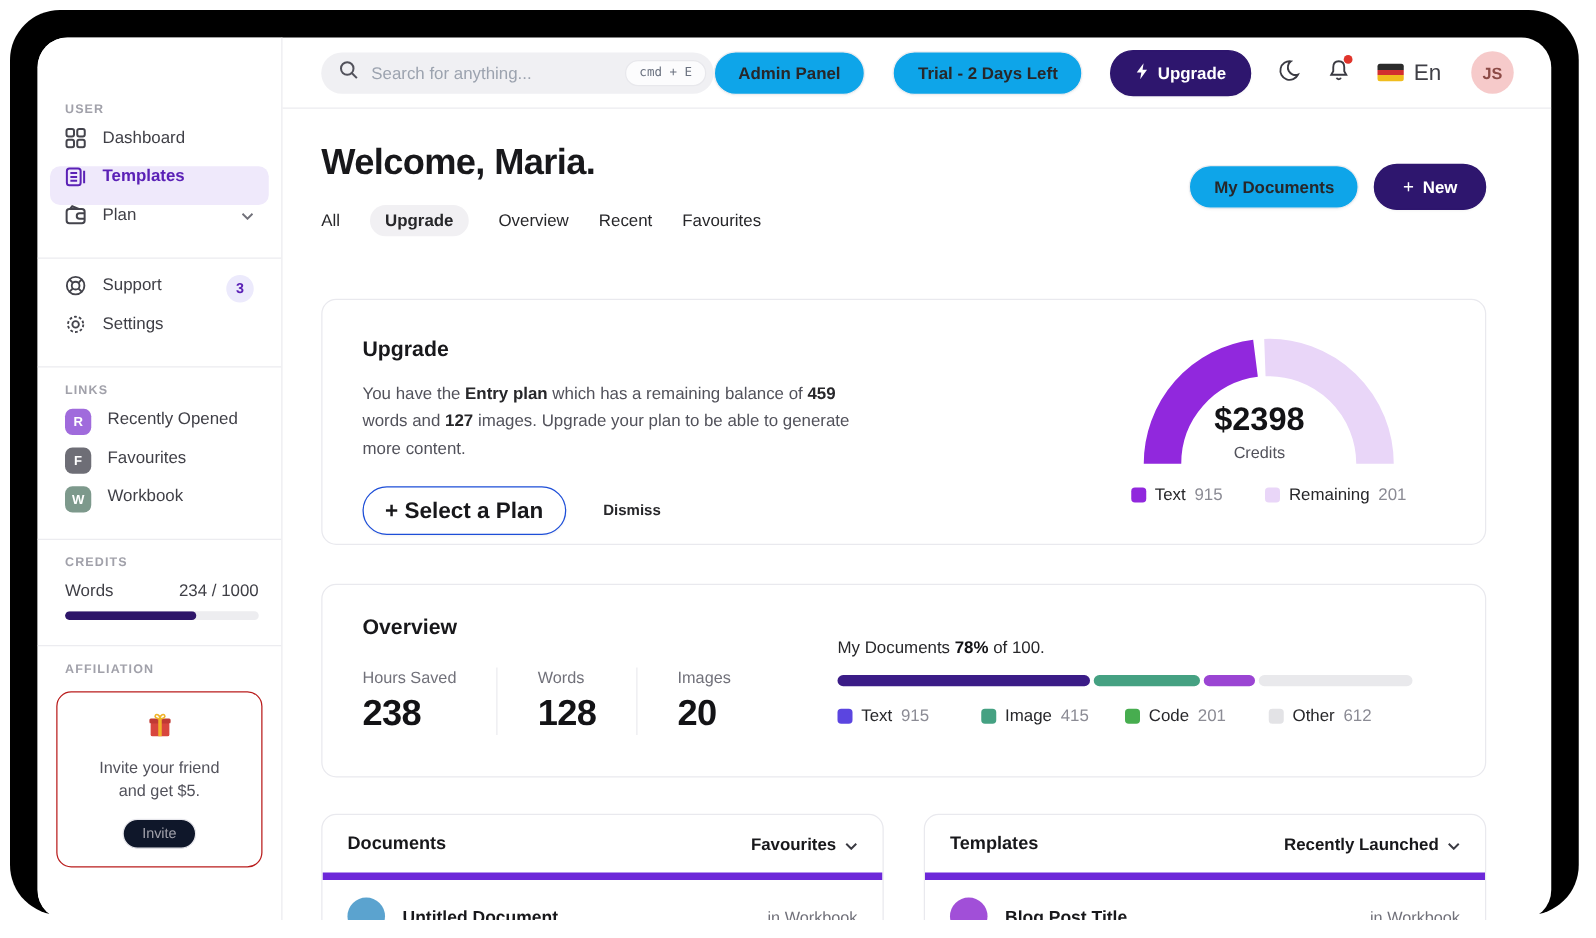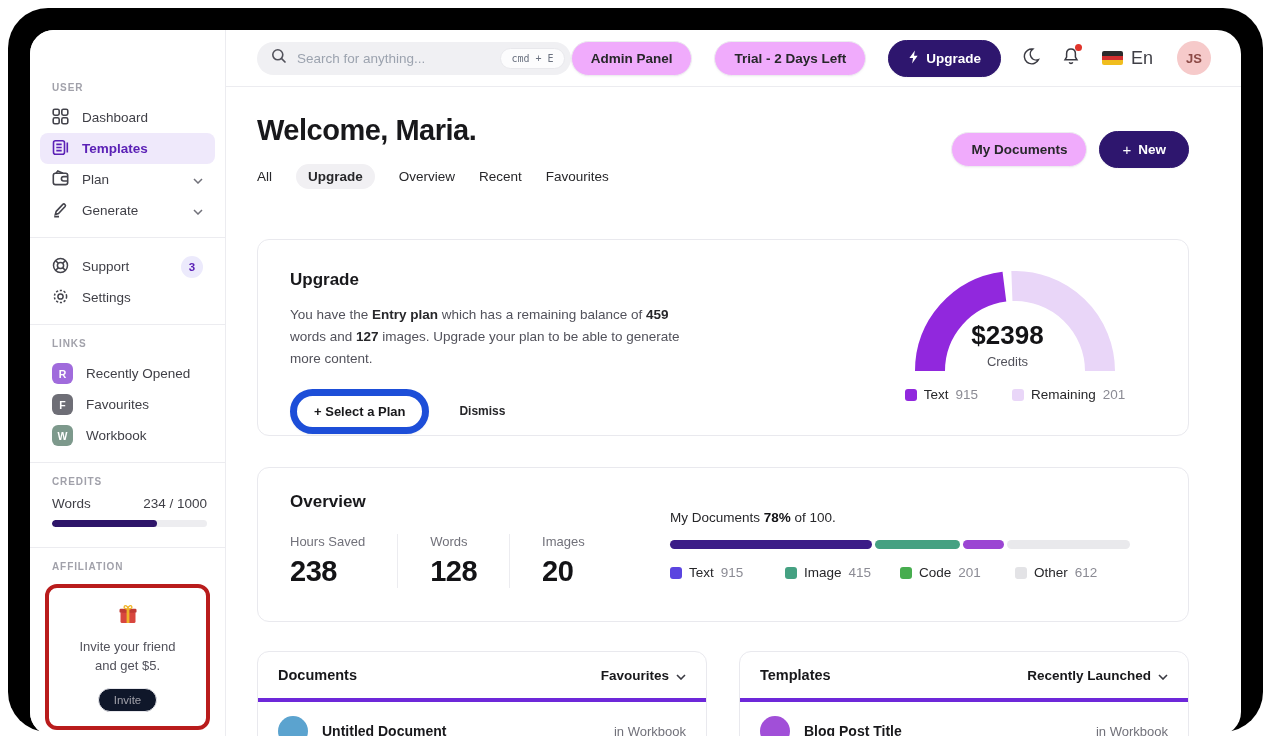--- a/index.html
+++ b/index.html
@@ -3,41 +3,41 @@
 <meta charset="utf-8">
 <style>
   * { margin:0; padding:0; box-sizing:border-box; }
   html,body { width:1277px; height:750px; background:#fff; font-family:"Liberation Sans", sans-serif; -webkit-font-smoothing:antialiased; }
   .frame { position:absolute; left:8px; top:8px; width:1255px; height:724px; background:#000; border-radius:40px; }
   .app { position:absolute; left:22px; top:22px; width:1211px; height:706px; background:#fff; border-radius:24px; overflow:hidden; }
 
   
   .sidebar { position:absolute; left:0; top:0; width:196px; height:100%; border-right:1px solid #ececf0; background:#fff; padding-top:52px; }
   .side-label { font-size:10px; font-weight:700; letter-spacing:.9px; color:#a1a1aa; margin:0 0 9px 22px; }
-  .side-item { display:flex; align-items:center; gap:13px; height:31px; margin:0 10px; padding:0 12px; border-radius:8px; font-size:13.5px; color:#3f3f46; cursor:pointer; }
+  .side-item { display:flex; align-items:flex-start; gap:13px; height:31px; margin:0 10px; padding:0 12px; border-radius:8px; font-size:13.5px; color:#3f3f46; cursor:pointer; }
   .side-item svg { flex:0 0 auto; }
   .side-item .chev { margin-left:auto; }
   .side-item.active { background:#efe9fb; color:#5b21b6; font-weight:700; }
   .side-badge { margin-left:auto; background:#eceafc; color:#5b21b6; font-size:11.5px; font-weight:600; width:22px; height:22px; border-radius:50%; display:flex; align-items:center; justify-content:center; }
   .side-divider { border-top:1px solid #ececf0; margin:11px 0 13px 0; }
   .link-badge { width:21px; height:21px; border-radius:6px; color:#fff; font-size:10.5px; font-weight:700; display:flex; align-items:center; justify-content:center; }
   .credits-row { display:flex; justify-content:space-between; align-items:center; margin:2px 18px 9px 22px; font-size:13.5px; color:#3f3f46; }
   .credits-track { margin:0 18px 0 22px; height:7px; border-radius:4px; background:#ededf0; overflow:hidden; }
   .credits-fill { height:100%; border-radius:4px; }
-  .affil-card { margin:12px 15px 0 15px; border:4px solid #b91c1c; border-radius:12px; padding:16px 10px 14px 10px; text-align:center; }
+  .affil-card { margin:12px 15px 0 15px; border:1px solid #b91c1c; border-radius:12px; padding:16px 10px 14px 10px; text-align:center; }
   .affil-text { font-size:13px; color:#52525b; line-height:1.45; margin-top:8px; }
   .invite-btn { display:inline-block; margin-top:12px; border:1px solid #e7e7ec; border-radius:999px; padding:5px 15px; font-size:11.5px; color:#a1a1aa; background:#0f172a; cursor:pointer; }
 
   
   .topbar { position:absolute; left:196px; top:0; right:0; height:57px; border-bottom:1px solid #ececf0; display:flex; align-items:center; padding:0 30px 0 31px; }
   .search-box { width:368px; height:33px; background:#f0f0f3; border-radius:17px; display:flex; align-items:center; gap:10px; padding:0 6px 0 14px; cursor:text; }
   .search-ph { font-size:13.5px; color:#9ca3af; }
   .kbd-pill { margin-left:auto; background:#fcfcfd; border:1px solid #e8e8ec; border-radius:12px; padding:4px 10px; font-family:"DejaVu Sans Mono", monospace; font-size:10px; color:#6b7280; }
   .top-right { margin-left:auto; display:flex; align-items:center; }
-  .pill-btn { background:#f0abfc; border:1px solid #ededf0; box-shadow:0 1px 2px rgba(0,0,0,.04); border-radius:999px; padding:9px 19px; font-size:13.5px; font-weight:600; color:#27272a; white-space:nowrap; cursor:pointer; }
+  .pill-btn { background:#0ea5e9; border:1px solid #ededf0; box-shadow:0 1px 2px rgba(0,0,0,.04); border-radius:999px; padding:9px 19px; font-size:13.5px; font-weight:600; color:#27272a; white-space:nowrap; cursor:pointer; }
   .pill-dark { background:#2e166e; border-color:#2e166e; color:#fff; display:flex; align-items:center; gap:7px; }
   .icon-btn { background:none; border:none; cursor:pointer; display:flex; align-items:center; position:relative; }
   .noti-dot { position:absolute; top:-3px; right:-2px; width:7px; height:7px; border-radius:50%; background:#e0342b; }
   .flag { width:21px; height:14px; border-radius:2px; background:linear-gradient(#2b2b2b 33.3%, #d22f2f 33.3% 66.6%, #f0bd1e 66.6%); }
   .lang { font-size:18px; color:#3f3f46; margin-left:8px; }
   .avatar { width:34px; height:34px; border-radius:50%; background:#f6caca; color:#8c4a46; font-size:13px; font-weight:700; display:flex; align-items:center; justify-content:center; cursor:pointer; }
 
   
   .main { position:absolute; left:196px; top:57px; right:0; bottom:0; overflow:hidden; padding:20px 52px 0 31px; }
   .breadcrumb { font-size:12.5px; color:#71717a; }
@@ -48,21 +48,21 @@
   .tab.active { background:#f1f0f3; border-radius:999px; padding:5px 12px; font-weight:700; }
 
   .card { background:#fff; border:1px solid #e9e9ee; border-radius:12px; }
 
   
   .upgrade-card { position:relative; height:197px; margin-top:50px; padding:30px 32px; }
   .card-title { font-size:17px; font-weight:700; color:#18181b; }
   .upgrade-body { margin-top:14px; width:405px; font-size:13.5px; line-height:1.62; color:#52525b; }
   .upgrade-body b { color:#27272a; }
   .upgrade-actions { margin-top:19px; display:flex; align-items:center; gap:30px; }
-  .select-plan-btn { background:#fff; border:7px solid #1d4ed8; box-shadow:0 1px 2px rgba(0,0,0,.05); border-radius:999px; padding:8px 17px; font-size:13px; font-weight:600; color:#18181b; cursor:pointer;text-align:center; }
+  .select-plan-btn { background:#fff; border:1px solid #1d4ed8; box-shadow:0 1px 2px rgba(0,0,0,.05); border-radius:999px; padding:8px 17px; font-size:18px; font-weight:600; color:#18181b; cursor:pointer;text-align:center; }
   .dismiss-btn { background:none; border:none; font-size:12px; font-weight:600; color:#27272a; cursor:pointer; }
   .gauge-wrap { position:absolute; top:26px; right:62px; width:222px; text-align:center; }
   .gauge-center { position:absolute; left:0; right:15px; top:54px; }
   .gauge-value { font-size:26px; font-weight:800; color:#131316; }
   .gauge-sub { font-size:13px; color:#52525b; margin-top:3px; }
   .legend-row { display:flex; justify-content:center; gap:34px; margin-top:9px; }
   .legend-item { display:flex; align-items:center; gap:7px; font-size:13.5px; color:#27272a; }
   .legend-item .val { color:#8b8b94; }
   .swatch { width:12px; height:12px; border-radius:3px; }
 
@@ -78,21 +78,21 @@
   .progress-label b { color:#131316; }
   .stacked-bar { display:flex; gap:3px; height:9px; margin-top:15px; }
   .seg { height:9px; border-radius:5px; }
   .seg.rest { flex:1; }
   .bar-legend { display:flex; margin-top:16px; }
   .bar-legend .legend-item { width:25%; }
 
   
   .bottom-grid { display:grid; grid-template-columns:1fr 1fr; gap:32px; margin-top:29px; }
   .list-card { height:200px; overflow:hidden; }
-  .list-head { display:flex; align-items:center; justify-content:space-between; padding:15px 20px; border-bottom:4px solid #6d28d9; }
+  .list-head { display:flex; align-items:center; justify-content:space-between; padding:15px 20px; border-bottom:6px solid #6d28d9; }
   .list-title { font-size:14.5px; font-weight:600; color:#18181b; }
   .list-filter { display:flex; align-items:center; gap:7px; font-size:13.5px; font-weight:600; color:#18181b; cursor:pointer; }
   .list-row { display:flex; align-items:center; gap:14px; padding:14px 20px; cursor:pointer; }
   .row-avatar { width:30px; height:30px; border-radius:50%; flex:0 0 auto; }
   .row-name { font-size:14px; font-weight:600; color:#18181b; }
   .row-loc { margin-left:auto; font-size:13px; color:#71717a; }
 </style>
 </head>
 <body>
 
@@ -128,30 +128,20 @@
               <rect x="1.3" y="3.2" width="14.4" height="11.4" rx="2.2"></rect>
               <path d="M15.7 6.6 H11.6 a2.2 2.2 0 0 0 0 4.4 H15.7"></path>
               <path d="M4 3.2 L5.8 1 L11 3.2"></path>
             </svg></span>
         <span>Plan</span>
         <span class="chev"><svg width="10" height="6" viewBox="0 0 10 6" fill="none" stroke="#71717a" stroke-width="1.5">
               <polyline points="1,1 5,5 9,1"></polyline>
             </svg></span>
       </div>
 
-      <div class="side-item">
-        <span><svg width="17" height="17" viewBox="0 0 17 17" fill="none" stroke="#44444c" stroke-width="1.6">
-              <path d="M4.2 10.4 L10.8 3.4 a1.6 1.6 0 0 1 2.3 2.2 L6.5 12.6 L3.3 13.6 Z"></path>
-              <line x1="2.2" y1="15.6" x2="7" y2="15.6"></line>
-            </svg></span>
-        <span>Generate</span>
-        <span class="chev"><svg width="10" height="6" viewBox="0 0 10 6" fill="none" stroke="#71717a" stroke-width="1.5">
-              <polyline points="1,1 5,5 9,1"></polyline>
-            </svg></span>
-      </div>
 
       <div class="side-divider"></div>
 
       <div class="side-item">
         <span><svg width="17" height="17" viewBox="0 0 17 17" fill="none" stroke="#44444c" stroke-width="1.5">
               <circle cx="8.5" cy="8.5" r="7"></circle>
               <circle cx="8.5" cy="8.5" r="3.1"></circle>
               <line x1="3.6" y1="3.6" x2="6.3" y2="6.3"></line>
               <line x1="13.4" y1="3.6" x2="10.7" y2="6.3"></line>
               <line x1="3.6" y1="13.4" x2="6.3" y2="10.7"></line>

